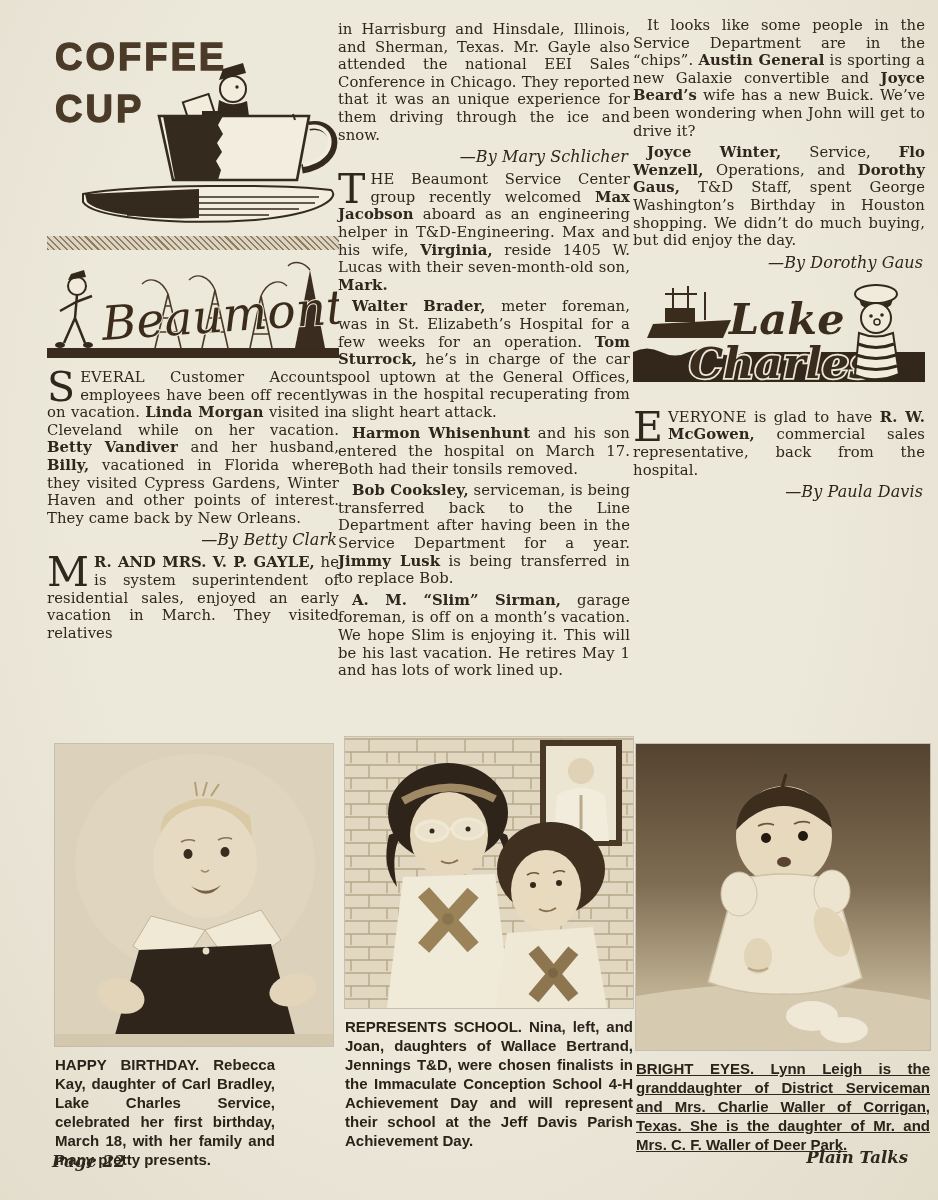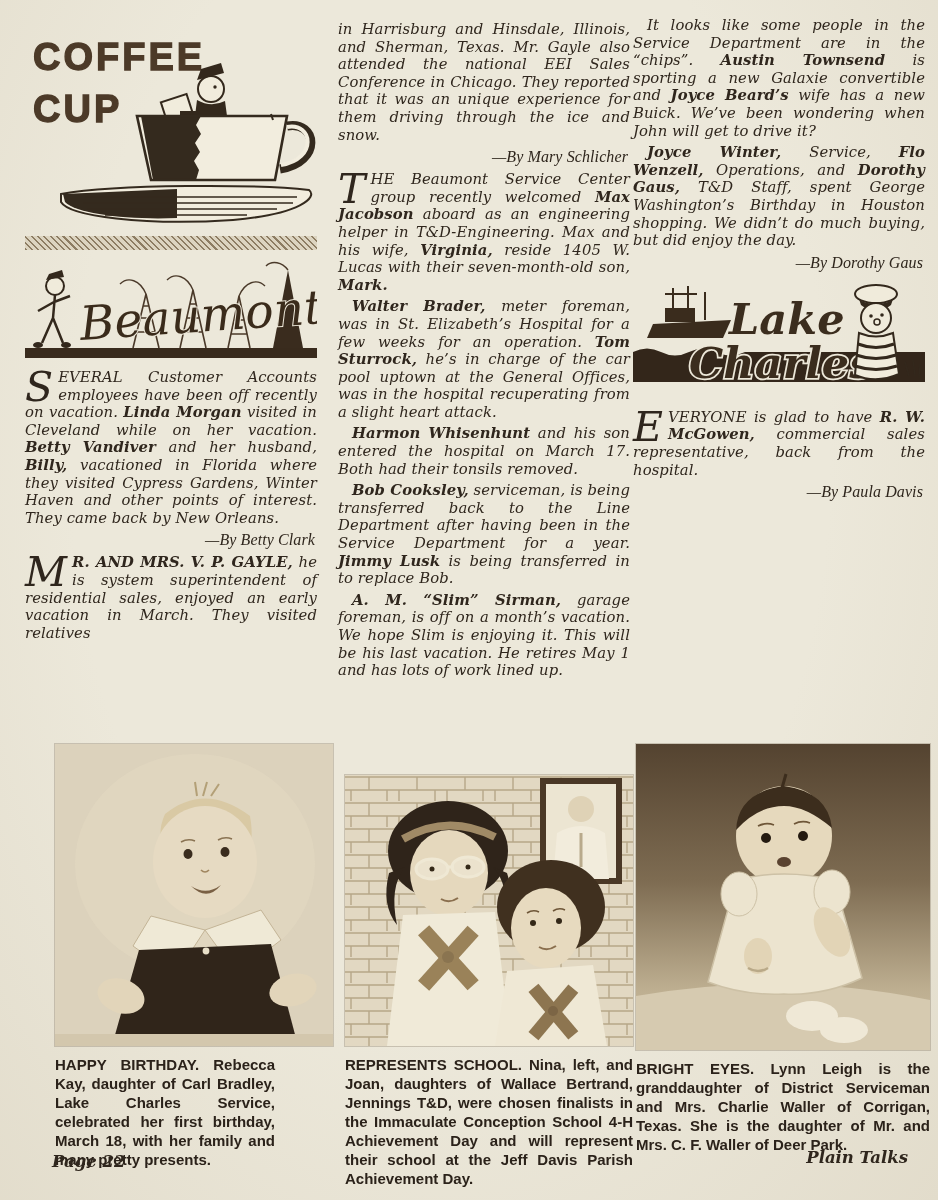--- a/index.html
+++ b/index.html
@@ -6,27 +6,27 @@
   body{
     width:938px;height:1200px;position:relative;overflow:hidden;
     background:#eae5d6;
     font-family:"DejaVu Serif","Liberation Serif",serif;
     color:#2f261d;
   }
   .page{position:absolute;inset:0;
     background:radial-gradient(ellipse at 48% 38%, #ece8da 55%, #e2dccb 100%);}
   .col{position:absolute;width:292px;font-size:14.8px;line-height:17.6px;
     text-align:justify;letter-spacing:.1px;}
-  .col1{left:25px;top:28px;}
+  .col1{left:47px;top:28px;}
   .col2{left:338px;top:20px;}
   .col3{left:633px;top:16px;}
-  p.para{margin:0 0 4px 0;font-style:italic;}
+  p.para{margin:0 0 4px 0;}
   p.ind{text-indent:14px;}
   .dropcap{float:left;font-size:41px;line-height:32px;padding:3px 5px 0 0;}
-  .byline{text-align:right;font-style:italic;font-size:16px;line-height:19px;margin:1px 2px 4px 0;font-family:Liberation Serif, serif;}
+  .byline{text-align:right;font-style:italic;font-size:16px;line-height:19px;margin:1px 2px 4px 0;}
   b{font-weight:bold;}
   .coffee-logo{position:relative;height:202px;margin-bottom:6px;}
   .divider{height:14px;margin:0 0 6px 0;
     background:repeating-linear-gradient(45deg,#8d7d63 0 1.5px,#dcd4c0 1.5px 4.5px);}
   .beaumont-logo{position:relative;height:102px;margin-bottom:10px;}
   .lake-logo{position:relative;height:122px;margin:6px 0 8px 0;}
   svg{display:block;}
   .photo-block{position:absolute;}
   .caption{font-family:"Liberation Sans",sans-serif;font-weight:bold;
     font-size:15px;line-height:19px;text-align:justify;color:#2b221a;margin-top:9px;}
@@ -107,21 +107,21 @@
     <p class="para"><span>in Harrisburg and Hinsdale, Illinois, and Sherman, Texas. Mr. Gayle also attended the national EEI Sales Conference in Chicago. They reported that it was an unique experience for them driving through the ice and snow.</span></p>
     <div class="byline">—By Mary Schlicher</div>
     <p class="para"><span class="dropcap">T</span><span>HE Beaumont Service Center group recently welcomed <b>Max Jacobson</b> aboard as an engineering helper in T&amp;D-Engineering. Max and his wife, <b>Virginia,</b> reside 1405 W. Lucas with their seven-month-old son, <b>Mark.</b></span></p>
     <p class="para ind"><span><b>Walter Brader,</b> meter foreman, was in St. Elizabeth’s Hospital for a few weeks for an operation. <b>Tom Sturrock,</b> he’s in charge of the car pool uptown at the General Offices, was in the hospital recuperating from a slight heart attack.</span></p>
     <p class="para ind"><span><b>Harmon Whisenhunt</b> and his son entered the hospital on March 17. Both had their tonsils removed.</span></p>
     <p class="para ind"><span><b>Bob Cooksley,</b> serviceman, is being transferred back to the Line Department after having been in the Service Department for a year. <b>Jimmy Lusk</b> is being transferred in to replace Bob.</span></p>
     <p class="para ind"><span><b>A. M. “Slim” Sirman,</b> garage foreman, is off on a month’s vacation. We hope Slim is enjoying it. This will be his last vacation. He retires May 1 and has lots of work lined up.</span></p>
   </div>
 
   <div class="col col3">
-    <p class="para ind"><span>It looks like some people in the Service Department are in the “chips”. <b>Austin Townsend</b> is sporting a new Galaxie convertible and <b>Joyce Beard’s</b> wife has a new Buick. We’ve been wondering when John will get to drive it?</span></p>
+    <p class="para ind"><span>It looks like some people in the Service Department are in the “chips”. <b>Austin General</b> is sporting a new Galaxie convertible and <b>Joyce Beard’s</b> wife has a new Buick. We’ve been wondering when John will get to drive it?</span></p>
     <p class="para ind"><span><b>Joyce Winter,</b> Service, <b>Flo Wenzell,</b> Operations, and <b>Dorothy Gaus,</b> T&amp;D Staff, spent George Washington’s Birthday in Houston shopping. We didn’t do much buying, but did enjoy the day.</span></p>
     <div class="byline">—By Dorothy Gaus</div>
 
     <div class="lake-logo">
       <svg width="292" height="122" viewBox="0 0 292 122">
         <g>
           <path d="M14,60 L90,60 L98,42 L20,46 Z" fill="#3a2c1d"></path>
           <rect x="32" y="30" width="30" height="14" fill="#3a2c1d"></rect>
           <path d="M40,30 V10 M55,30 V8 M72,42 V14 M32,16 H64" stroke="#3a2c1d" stroke-width="2" fill="none"></path>
         </g>
@@ -162,21 +162,21 @@
       <polygon points="206,166 150,186 182,230 226,196" fill="#efe9d6" stroke="#c3b496" stroke-width="1"></polygon>
       <path d="M84,206 L216,200 L242,298 L58,298 Z" fill="#30251a"></path>
       <circle cx="151" cy="207" r="3.4" fill="#e8dfc8"></circle>
       <ellipse cx="66" cy="252" rx="24" ry="17" fill="#e2d5ba" transform="rotate(18 66 252)"></ellipse>
       <ellipse cx="238" cy="246" rx="24" ry="16" fill="#e2d5ba" transform="rotate(-14 238 246)"></ellipse>
       <rect y="290" width="278" height="12" fill="#d3c7ad"></rect>
     </svg>
     <div class="caption">HAPPY BIRTHDAY. Rebecca Kay, daughter of Carl Bradley, Lake Charles Service, celebrated her first birthday, March 18, with her family and many pretty presents.</div>
   </div>
 
-  <div class="photo-block" style="left:345px;top:737px;width:288px;margin-top:38px;">
+  <div class="photo-block" style="left:345px;top:737px;width:288px;">
     <svg class="photo" width="288" height="271" viewBox="0 0 288 271">
       <defs>
         <pattern id="bk" width="48" height="26" patternUnits="userSpaceOnUse">
           <rect width="48" height="26" fill="#e2d8c2"></rect>
           <path d="M0,2 H48 M0,15 H48 M24,2 V15 M6,15 V26 M42,15 V26" stroke="#b6a788" stroke-width="1.4" fill="none"></path>
         </pattern>
       </defs>
       <rect width="288" height="271" fill="url(#bk)"></rect>
       <g>
         <rect x="198" y="6" width="76" height="100" fill="#ece5d2" stroke="#4a3826" stroke-width="6"></rect>
@@ -210,21 +210,21 @@
         <path d="M194,172 Q202,177 211,171" stroke="#8a6f4e" stroke-width="2" fill="none"></path>
         <path d="M162,196 L248,190 L262,271 L150,271 Z" fill="#efe8d5"></path>
         <rect x="202" y="206" width="13" height="62" fill="#8d7550" transform="rotate(40 208 237)"></rect>
         <rect x="202" y="206" width="13" height="62" fill="#8d7550" transform="rotate(-40 208 237)"></rect>
         <circle cx="208" cy="236" r="5" fill="#7c6545"></circle>
       </g>
     </svg>
     <div class="caption">REPRESENTS SCHOOL. Nina, left, and Joan, daughters of Wallace Bertrand, Jennings T&amp;D, were chosen finalists in the Immaculate Conception School 4-H Achievement Day and will represent their school at the Jeff Davis Parish Achievement Day.</div>
   </div>
 
-  <div class="photo-block" style="left:636px;top:744px;width:294px;">
+  <div class="photo-block" style="left:636px;top:744px;width:294px;text-decoration:underline;">
     <svg class="photo" width="294" height="306" viewBox="0 0 294 306">
       <defs>
         <linearGradient id="g3" x1="0" y1="0" x2="0" y2="1">
           <stop offset="0" stop-color="#544330"></stop>
           <stop offset="0.45" stop-color="#7e6c52"></stop>
           <stop offset="0.8" stop-color="#bdae90"></stop>
           <stop offset="1" stop-color="#cfc2a5"></stop>
         </linearGradient>
       </defs>
       <rect width="294" height="306" fill="url(#g3)"></rect>

